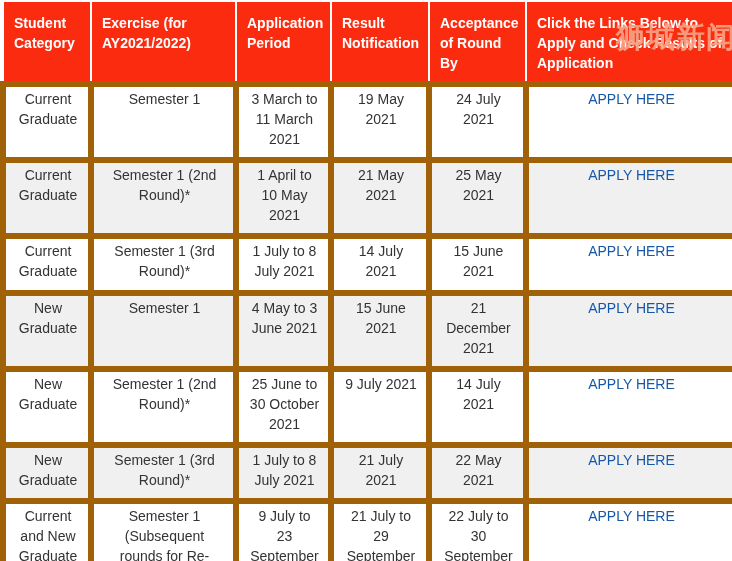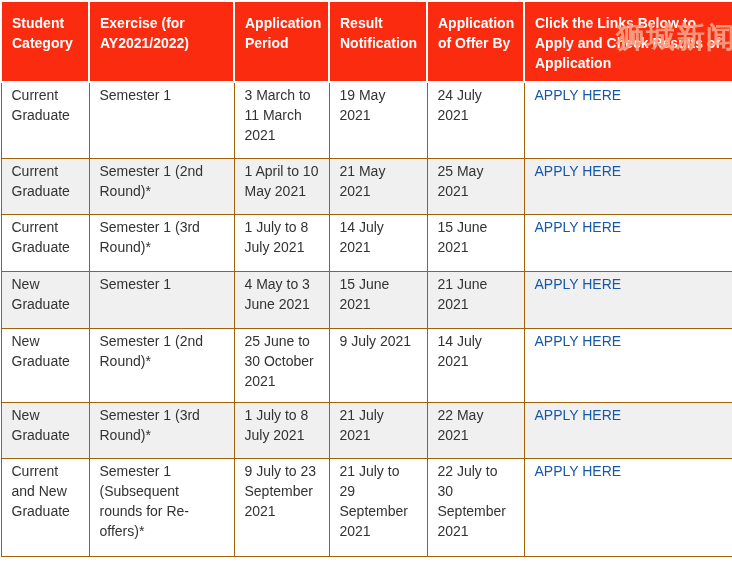--- a/index.html
+++ b/index.html
@@ -27,23 +27,23 @@
     color: #ffffff;
     font-weight: bold;
     text-align: left;
     vertical-align: top;
     padding: 11px 8px 8px 10px;
     border: 2px solid #ffffff;
     line-height: 20px;
     font-size: 14px;
   }
   table.schedule tbody td {
-    border: 1px solid #a16207;
+    border: 6px solid #a16207;
     vertical-align: top;
-    text-align: left;
+    text-align: center;
     padding: 2px 8px 8px 10px;
     line-height: 20px;
     background: #ffffff;
   }
   table.schedule tbody tr:nth-child(even) td {
     background: var(--stripe, #f0f0f0);
   }
   thead tr { height: 74px; }
   tbody tr:nth-child(1) { height: 76px; }
   tbody tr:nth-child(2) { height: 56px; }
@@ -94,21 +94,21 @@
         <col style="width: 98px;">
         <col style="width: 97px;">
         <col style="width: 209px;">
       </colgroup>
     <thead>
       <tr>
           <th>Student Category</th>
           <th>Exercise (for AY2021/2022)</th>
           <th>Application Period</th>
           <th>Result Notification</th>
-          <th>Application of Offer By</th>
+          <th>Acceptance of Round By</th>
           <th>Click the Links Below to Apply and Check Results of Application</th>
         </tr>
     </thead>
     <tbody>
         <tr>
           <td>Current Graduate</td>
           <td>Semester 1</td>
           <td>3 March to 11 March 2021</td>
           <td>19 May 2021</td>
           <td>24 July 2021</td>
@@ -128,21 +128,21 @@
           <td>1 July to 8 July 2021</td>
           <td>14 July 2021</td>
           <td>15 June 2021</td>
           <td><a class="apply-link" href="#">APPLY HERE</a></td>
         </tr>
         <tr>
           <td>New Graduate</td>
           <td>Semester 1</td>
           <td>4 May to 3 June 2021</td>
           <td>15 June 2021</td>
-          <td>21 June 2021</td>
+          <td>21 December 2021</td>
           <td><a class="apply-link" href="#">APPLY HERE</a></td>
         </tr>
         <tr>
           <td>New Graduate</td>
           <td>Semester 1 (2nd Round)*</td>
           <td>25 June to 30 October 2021</td>
           <td>9 July 2021</td>
           <td>14 July 2021</td>
           <td><a class="apply-link" href="#">APPLY HERE</a></td>
         </tr>

